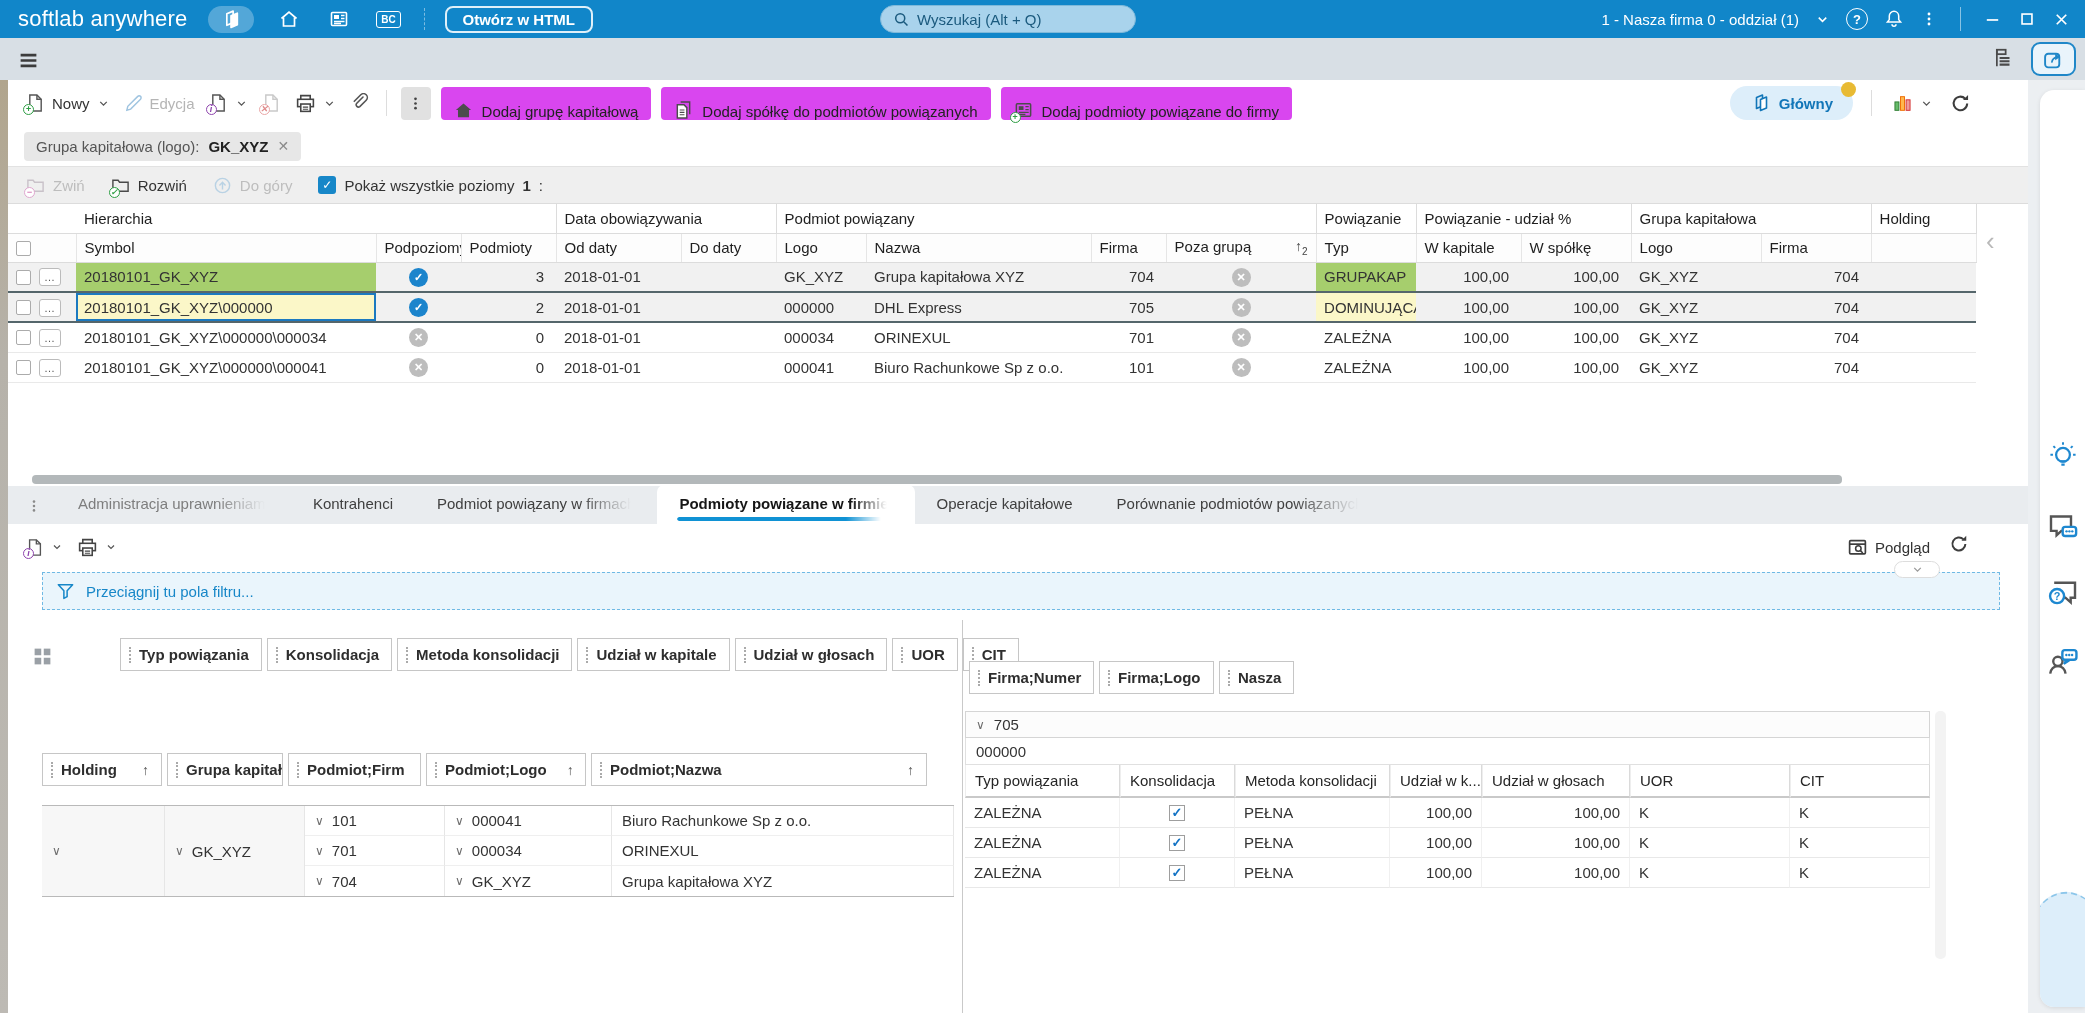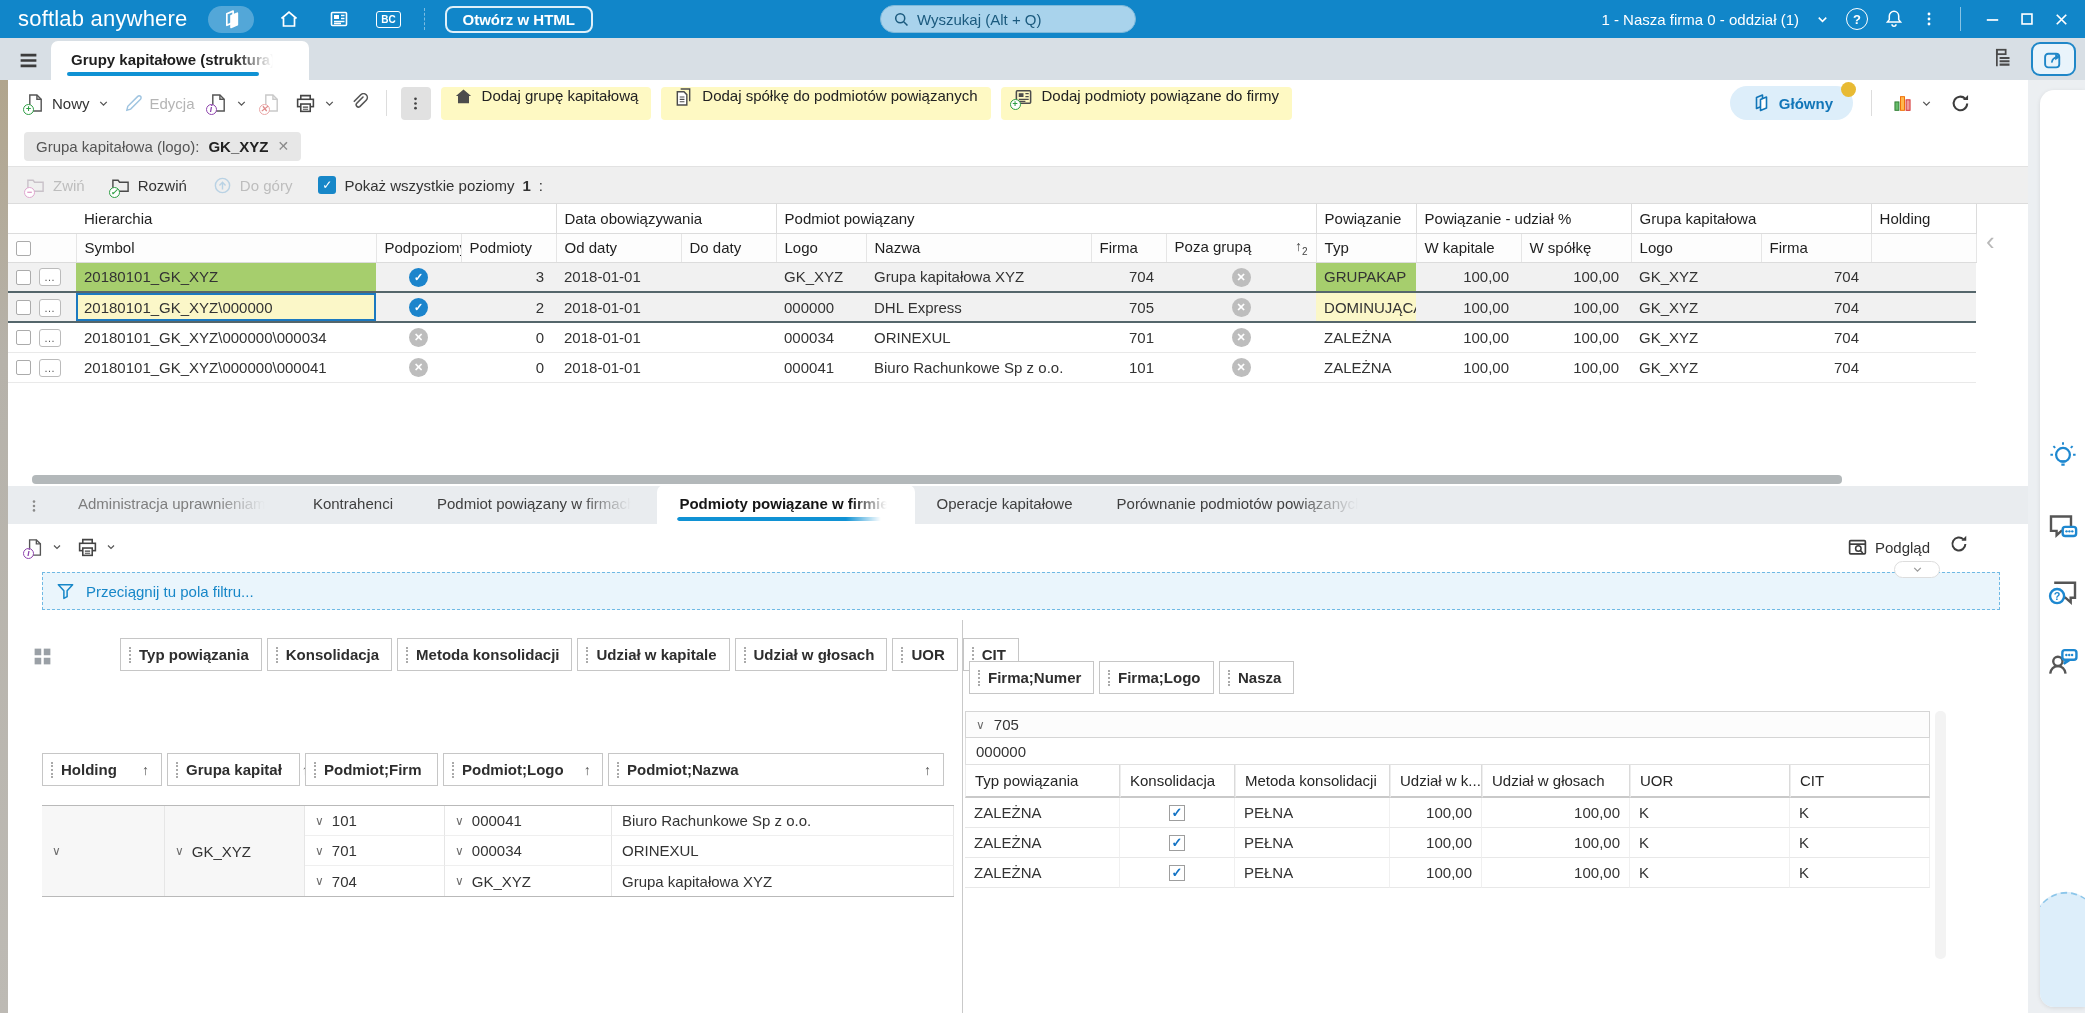--- a/index.html
+++ b/index.html
@@ -37,21 +37,21 @@
 .rail{width:57px;background:#eceff2;position:relative}
 .rail-card{position:absolute;top:10px;left:12px;right:0;bottom:6px;background:#fff;border-radius:14px 0 0 14px;box-shadow:0 1px 4px rgba(0,0,0,.10);overflow:hidden}
 .rail-ic{position:absolute;left:50%;transform:translateX(-50%);color:#555}
 .rail-decor{position:absolute;bottom:-34px;left:-8px;width:84px;height:150px;background:#ddeefa;border-top:2px dashed #8cc6ea;border-radius:50% 50% 0 0/38% 42% 0 0;transform:rotate(-10deg)}
 
 .toolbar1{height:46px;display:flex;align-items:center;padding:0 14px 0 16px;gap:10px}
 .tbtn{display:flex;align-items:center;gap:7px;color:#333;padding:4px 2px;cursor:pointer}
 .tbtn.dis{color:#b5b5b5}
 .chev{color:#555}
 .sep{width:1px;height:26px;background:#ddd;margin:0 4px}
-.graybtn{background:#fef9c3;border-radius:4px;height:33px;padding:0 13px;display:flex;align-items:flex-start;gap:9px;color:#222;cursor:pointer}
+.graybtn{background:#d946ef;border-radius:4px;height:33px;padding:0 13px;display:flex;align-items:flex-end;gap:9px;color:#222;cursor:pointer}
 .kebabbtn{background:#e1e1e1;border-radius:4px;width:30px;height:33px;display:flex;align-items:center;justify-content:center;color:#444}
 .t1-right{margin-left:auto;display:flex;align-items:center;gap:14px;padding-right:42px}
 .glowny{background:#ddeefa;color:#1276b8;font-weight:bold;border-radius:17px;height:34px;display:flex;align-items:center;gap:9px;padding:0 20px;position:relative}
 .glowny .dot{position:absolute;right:-3px;top:-4px;width:15px;height:15px;border-radius:50%;background:#e8ba33}
 
 .chiprow{height:40px;display:flex;align-items:center;padding:0 16px}
 .fchip{background:#e7e7e7;border-radius:4px;height:29px;display:flex;align-items:center;gap:9px;padding:0 12px;color:#555}
 .fchip b{color:#222}
 .fchip .x{color:#8b8b8b;font-size:14px;cursor:pointer}
 
@@ -343,24 +343,20 @@
         </span>
     </div>
   </div>
 
   <div class="tabstrip">
     <span class="burger icn">
         <svg width="21" height="21" viewBox="0 0 20 20">
           <use href="#g-burger"></use>
         </svg>
       </span>
-    <div class="tab-active">
-      <span class="tabmask">Grupy kapitałowe (struktura)</span>
-      <span class="underline"></span>
-    </div>
     <span class="treepanel-btn icn">
         <svg width="22" height="22" viewBox="0 0 20 20">
           <use href="#g-treepanel"></use>
         </svg>
       </span>
     <span class="share-btn">
         <span class="icn">
           <svg width="21" height="21" viewBox="0 0 20 20">
             <use href="#g-share"></use>
           </svg>
@@ -780,21 +776,21 @@
                 <span>CIT</span>
               </span>
           </div>
           <div class="pchips lheaders">
             <span class="pchip hchip" style="width:120px">
                 <span class="handle"></span>
                 <span>Holding</span>
                 <span class="sp"></span>
                 <span class="sortup">↑</span>
               </span>
-            <span class="pchip hchip" style="width:133px">
+            <span class="pchip hchip" style="width:116px">
                 <span class="handle"></span>
                 <span>Grupa kapitał</span>
                 <span class="sp"></span>
                 <span class="sortup">↑</span>
               </span>
             <span class="pchip hchip" style="width:133px">
                 <span class="handle"></span>
                 <span>Podmiot;Firm</span>
                 <span class="sp"></span>
                 <span class="sortup">↑</span>

